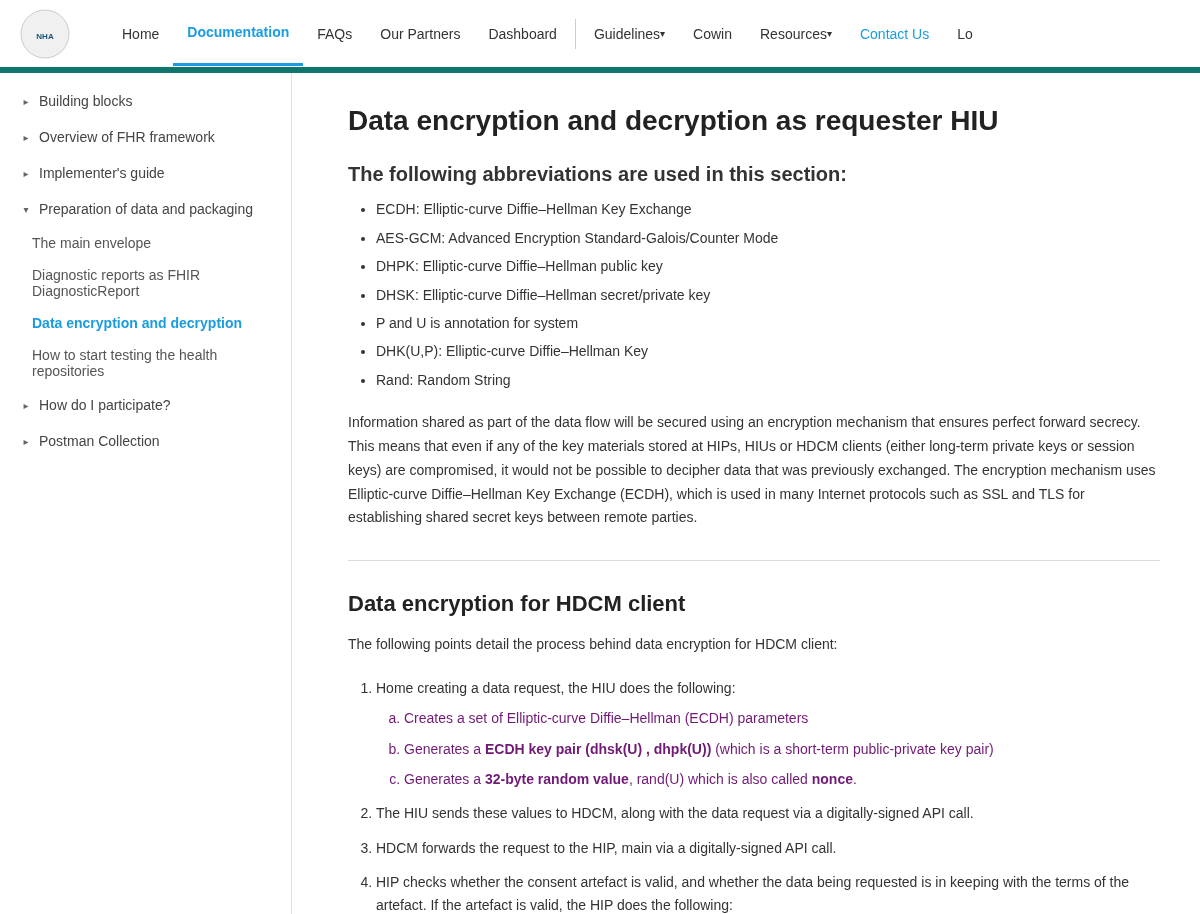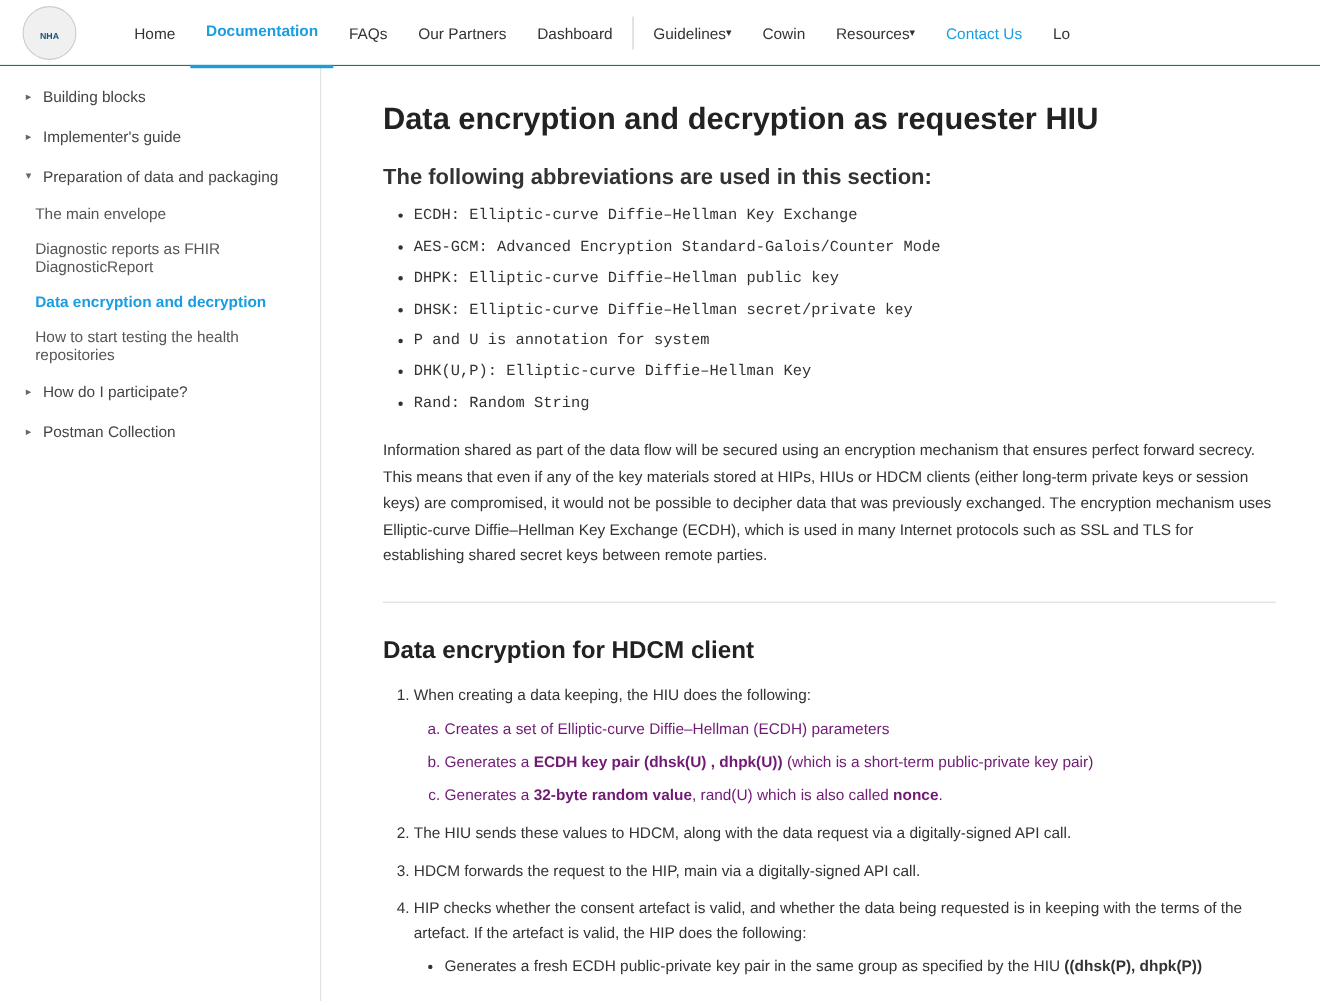--- a/index.html
+++ b/index.html
@@ -2,23 +2,23 @@
 <html><head>
   <meta charset="utf-8">
   <style>
     * { margin: 0; padding: 0; box-sizing: border-box; }
     body { font-family: Arial, sans-serif; font-size: 14px; color: #333; background: #fff; }
 
     
     .header {
       display: flex;
       align-items: center;
-      height: 60px;
+      height: 73px;
       background: #fff;
-      border-bottom: 1px solid #0f766e;
+      border-bottom: 6px solid #0f766e;
       padding: 0 20px;
       position: sticky;
       top: 0;
       z-index: 100;
     }
     .logo-area {
       display: flex;
       align-items: center;
       margin-right: 30px;
     }
@@ -135,21 +135,20 @@
       font-size: 20px;
       font-weight: 700;
       margin-bottom: 12px;
       color: #333;
     }
 
     .bullet-list {
       list-style: disc;
       padding-left: 28px;
       margin-bottom: 20px;
-      font-family: Liberation Mono, monospace;
     }
     .bullet-list li {
       margin-bottom: 6px;
       font-size: 14px;
       color: #333;
       line-height: 1.6;
     }
 
     .paragraph {
       font-size: 14px;
@@ -231,20 +230,24 @@
 
 <div class="layout">
 
   <aside class="sidebar">
 
     <div class="sidebar-item">
       <span class="sidebar-arrow closed"></span>
       <span>Building blocks</span>
     </div>
 
+    <div class="sidebar-item">
+      <span class="sidebar-arrow closed"></span>
+      <span>Overview of FHR framework</span>
+    </div>
 
     <div class="sidebar-item">
       <span class="sidebar-arrow closed"></span>
       <span>Implementer's guide</span>
     </div>
 
     <div class="sidebar-item">
       <span class="sidebar-arrow open"></span>
       <span>Preparation of data and packaging</span>
     </div>
@@ -283,24 +286,25 @@
       <li>DHK(U,P): Elliptic-curve Diffie–Hellman Key</li>
       <li>Rand: Random String</li>
     </ul>
 
     <p class="paragraph">Information shared as part of the data flow will be secured using an encryption mechanism that ensures perfect forward secrecy. This means that even if any of the key materials stored at HIPs, HIUs or HDCM clients (either long-term private keys or session keys) are compromised, it would not be possible to decipher data that was previously exchanged. The encryption mechanism uses Elliptic-curve Diffie–Hellman Key Exchange (ECDH), which is used in many Internet protocols such as SSL and TLS for establishing shared secret keys between remote parties.</p>
 
     <hr class="section-divider">
 
     <h2 class="section-title">Data encryption for HDCM client</h2>
 
+    <p class="paragraph">The following points detail the process behind data encryption for HDCM client:</p>
 
     <ol class="ordered-list">
       <li>
-        <span>When creating a data keeping, the HIU does the following:</span>
+        <span>Home creating a data request, the HIU does the following:</span>
         <ol class="sub-alpha-list">
           <li>Creates a set of Elliptic-curve Diffie–Hellman (ECDH) parameters</li>
           <li>
             Generates a <strong>ECDH key pair (dhsk(U) , dhpk(U))</strong> (which is a short-term public-private key pair)
           </li>
           <li>
             Generates a <strong>32-byte random value</strong>, rand(U) which is also called <strong>nonce</strong>.
           </li>
         </ol>
       </li>

